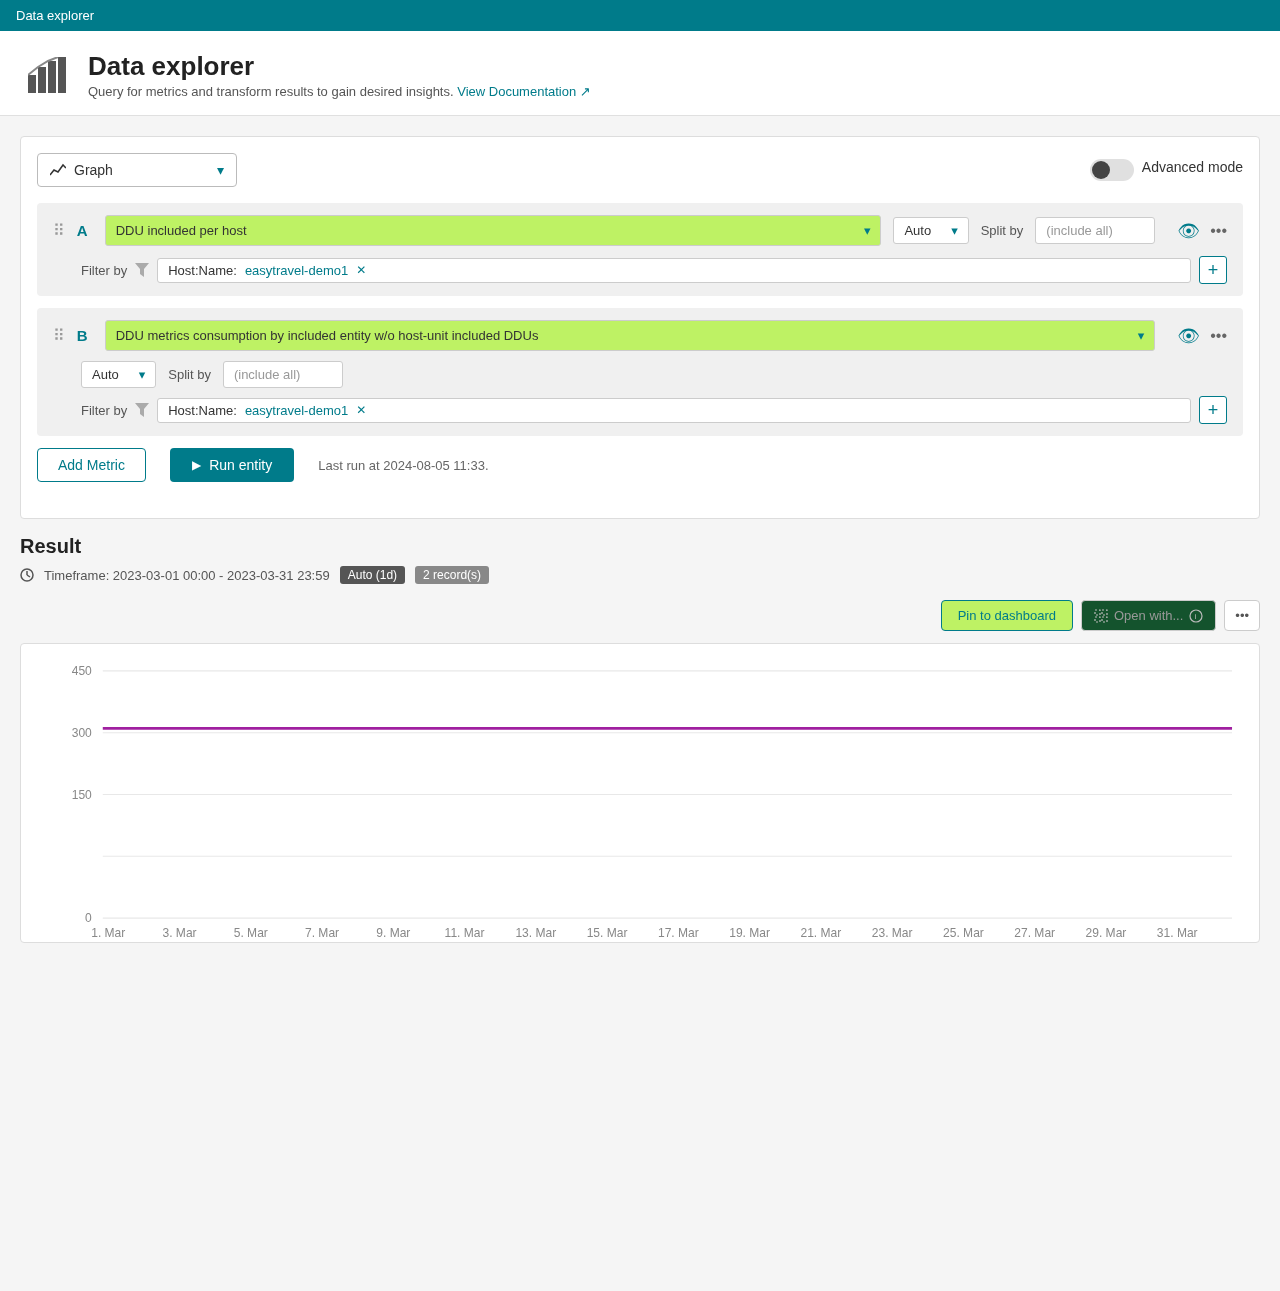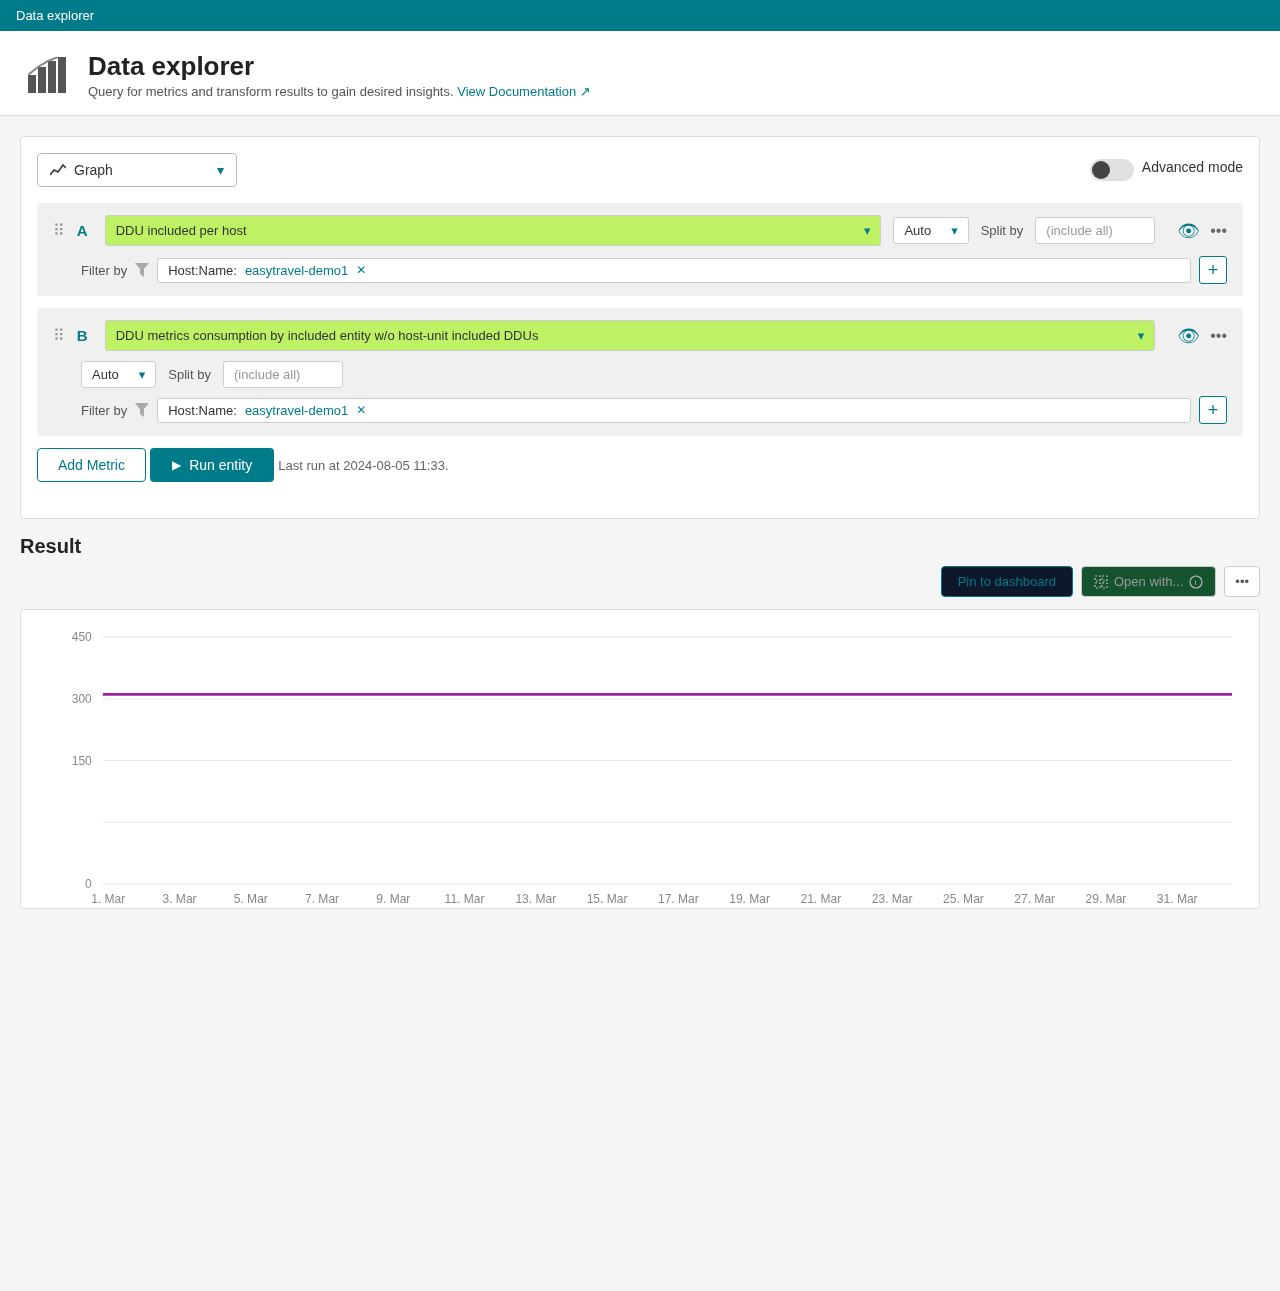--- a/index.html
+++ b/index.html
@@ -218,21 +218,21 @@
       cursor: pointer;
       color: #007b8a;
       font-size: 18px;
       font-weight: 300;
     }
 
     
     .action-row {
       display: flex;
       align-items: center;
-      gap: 4px;
+      gap: 24px;
       margin-bottom: 20px;
     }
     .btn-outline {
       border: 1px solid #007b8a;
       background: white;
       color: #007b8a;
       border-radius: 4px;
       padding: 8px 20px;
       font-size: 14px;
       cursor: pointer;
@@ -281,21 +281,21 @@
     
     .chart-actions {
       display: flex;
       justify-content: flex-end;
       align-items: center;
       gap: 8px;
       margin-bottom: 12px;
     }
     .btn-pin {
       border: 1px solid #007b8a;
-      background: #0f172a;
+      background: #bef264;
       color: #007b8a;
       border-radius: 4px;
       padding: 7px 16px;
       font-size: 13px;
       cursor: pointer;
     }
     .btn-open-with {
       border: 1px solid #ccc;
       background: #14532d;
       color: #999;
@@ -464,20 +464,30 @@
         <span>Run entity</span>
       </button>
       <span class="last-run-text">Last run at 2024-08-05 11:33.</span>
     </div>
 
   </div>
 
   <div class="result-section">
     <div class="result-title">Result</div>
 
+    <div class="result-meta">
+      <svg width="14" height="14" viewBox="0 0 14 14" fill="none">
+        <circle cx="7" cy="7" r="6" stroke="#555" stroke-width="1.5" fill="none"></circle>
+        <line x1="7" y1="3" x2="7" y2="7" stroke="#555" stroke-width="1.5"></line>
+        <line x1="7" y1="7" x2="10" y2="9" stroke="#555" stroke-width="1.5"></line>
+      </svg>
+      <span>Timeframe: 2023-03-01 00:00 - 2023-03-31 23:59</span>
+      <span class="badge">Auto (1d)</span>
+      <span class="badge-records">2 record(s)</span>
+    </div>
 
     <div class="chart-actions">
       <button class="btn-pin">Pin to dashboard</button>
       <button class="btn-open-with">
         <svg width="14" height="14" viewBox="0 0 14 14" fill="none">
           <rect x="1" y="1" width="5" height="5" stroke="#bbb" stroke-width="1.2" fill="none" stroke-dasharray="2,2"></rect>
           <rect x="8" y="1" width="5" height="5" stroke="#bbb" stroke-width="1.2" fill="none" stroke-dasharray="2,2"></rect>
           <rect x="1" y="8" width="5" height="5" stroke="#bbb" stroke-width="1.2" fill="none" stroke-dasharray="2,2"></rect>
           <rect x="8" y="8" width="5" height="5" stroke="#bbb" stroke-width="1.2" fill="none" stroke-dasharray="2,2"></rect>
         </svg>

